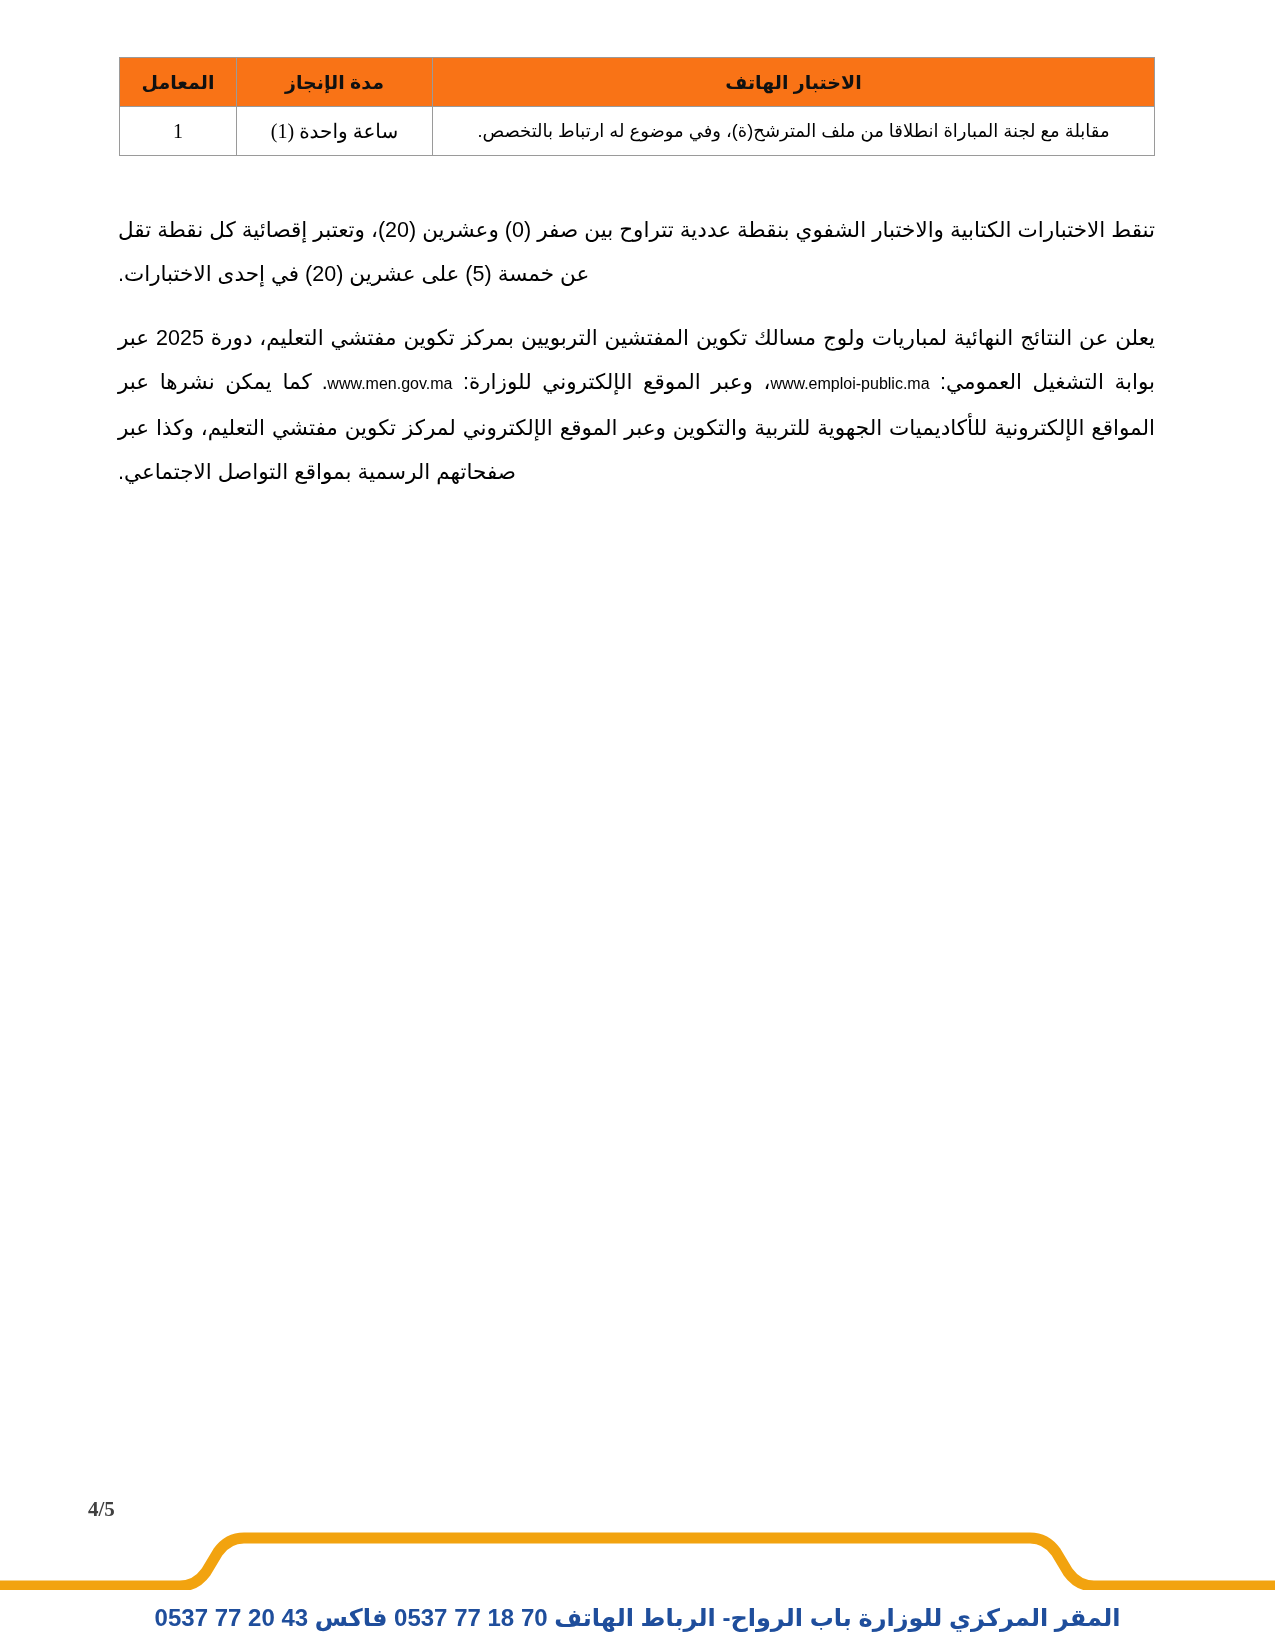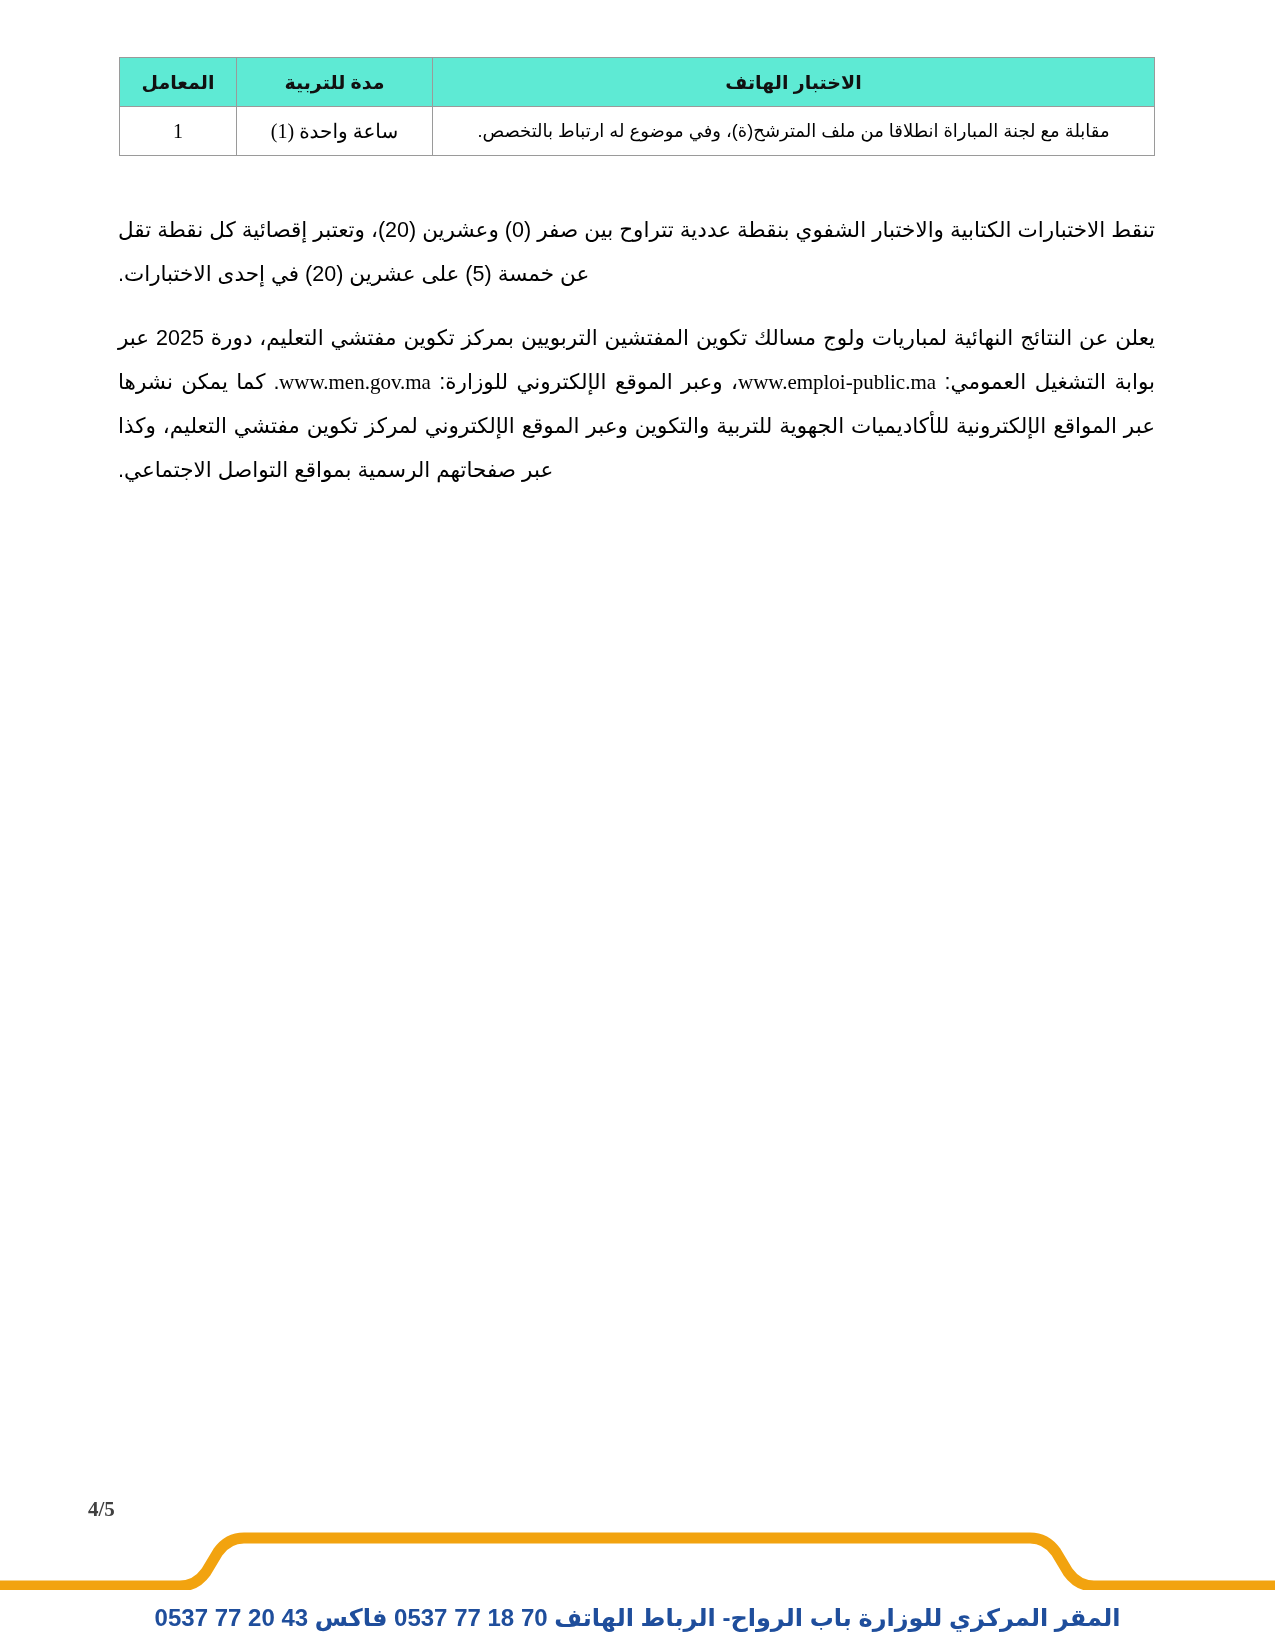--- a/index.html
+++ b/index.html
@@ -37,21 +37,21 @@
     direction: rtl;
   }
   table.exam-table th,
   table.exam-table td {
     border: 1px solid #9a9a9a;
     padding: 0 10px;
     vertical-align: middle;
     text-align: center;
   }
   table.exam-table thead th {
-    background: #5eead4;
+    background: #f97316;
     height: 48px;
     font-family: "Liberation Sans", "DejaVu Sans", sans-serif;
     font-weight: bold;
     font-size: 19px;
     color: #111;
     letter-spacing: -0.3px;
   }
   table.exam-table tbody td {
     background: #ffffff;
     height: 48px;
@@ -85,22 +85,22 @@
     font-family: "Liberation Sans", "DejaVu Sans", sans-serif;
     font-size: 21.5px;
     line-height: 44px;
     letter-spacing: -0.4px;
     color: #000;
   }
   #para-scoring { top: 186px; }
   #para-results { top: 294px; }
 
   .url {
-    font-family: Liberation Serif, serif;
-    font-size: 21px;
+    font-family: Liberation Sans, sans-serif;
+    font-size: 16px;
     letter-spacing: 0;
     direction: ltr;
     unicode-bidi: embed;
     white-space: nowrap;
   }
 
   
   .footer {
     position: absolute;
     left: 0;
@@ -160,21 +160,21 @@
   <div class="exam-table-wrap">
     <table class="exam-table">
       <colgroup>
         <col class="c-desc">
         <col class="c-dur">
         <col class="c-coef">
       </colgroup>
       <thead>
         <tr>
           <th>الاختبار الهاتف</th>
-          <th>مدة للتربية</th>
+          <th>مدة الإنجاز</th>
           <th>المعامل</th>
         </tr>
       </thead>
       <tbody>
         <tr>
           <td class="desc">مقابلة مع لجنة المباراة انطلاقا من ملف المترشح(ة)، وفي موضوع له ارتباط بالتخصص.</td>
           <td class="dur">ساعة واحدة (1)</td>
           <td class="coef">1</td>
         </tr>
       </tbody>

